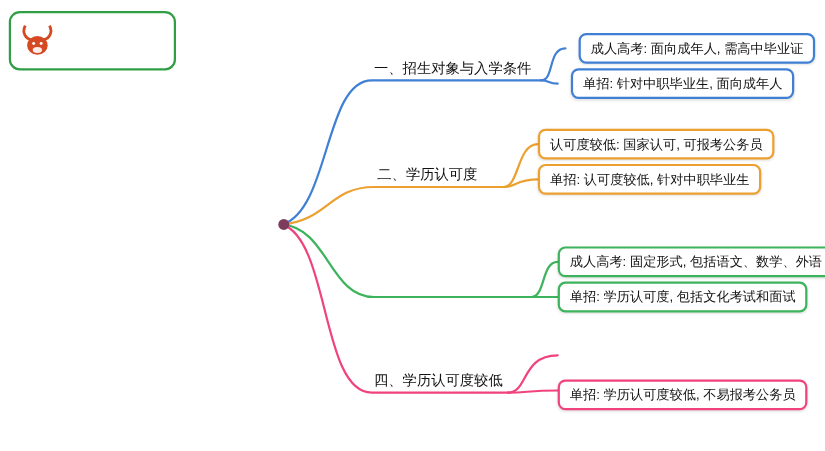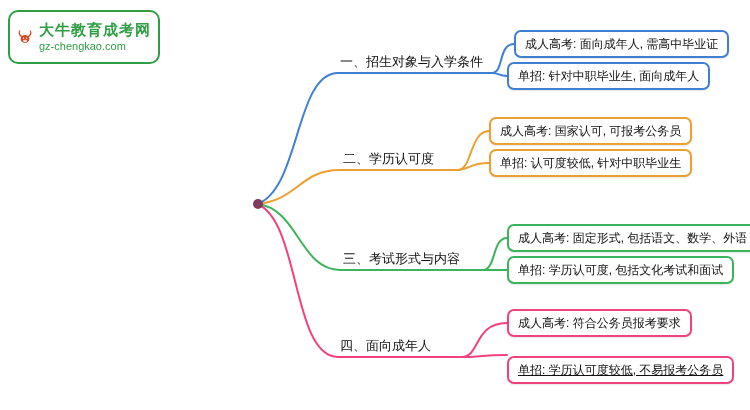--- a/index.html
+++ b/index.html
@@ -41,32 +41,32 @@
   #b2 { left:343px; top:151px; }
   #b3 { left:343px; top:251px; }
   #b4 { left:340px; top:338px; }
 
   
   .leaf {
     position:absolute; background:#fff; border:2px solid; border-radius:7px;
     font-size:12px; color:#111; padding:5px 9px; white-space:nowrap;
     box-shadow:0 1px 2px rgba(0,0,0,.10); line-height:14px;
   }
-  .c1 { border-color:var(--branch1,#3f7fd4); }
+  .c1 { border-color:var(--branch1,#3f7fd4);margin-left:12px; }
   .c2 { border-color:var(--branch2,#eba02f); }
   .c3 { border-color:var(--branch3,#3cb35c); }
   .c4 { border-color:var(--branch4,#f0437d); }
   #l1 { left:514px; top:30px; }
   #l2 { left:507px; top:62px; }
   #l3 { left:489px; top:117px; }
   #l4 { left:489px; top:149px; }
   #l5 { left:507px; top:224px; }
   #l6 { left:507px; top:256px; }
   #l7 { left:507px; top:309px; }
-  #l8 { left:507px; top:356px;text-decoration:underline; }
+  #l8 { left:507px; top:345px; }
 </style>
 </head>
 <body>
 
 <div class="canvas">
 
   <svg class="connectors" viewBox="0 0 750 410">
 
     <path class="s1" d="M257,204 C300,190 295,73 338,73 L492,73"></path>
     <path class="s1" d="M492,73 C504,73 498,44 514,44"></path>
@@ -87,35 +87,29 @@
 
   <div class="logo">
     <svg viewBox="0 0 40 40" width="34" height="34">
       <path class="horn" d="M7,4 C3,12 8,18 13,19"></path>
       <path class="horn" d="M33,4 C37,12 32,18 27,19"></path>
       <ellipse cx="20" cy="25" rx="11" ry="10" fill="var(--logo_red,#d64a23)"></ellipse>
       <circle cx="16" cy="23" r="1.6" fill="#fff"></circle>
       <circle cx="24" cy="23" r="1.6" fill="#fff"></circle>
       <ellipse cx="20" cy="30" rx="5" ry="3.2" fill="#fff" opacity="0.9"></ellipse>
     </svg>
-    <div class="logo-text">
-      <span class="logo-title">大牛教育成考网</span>
-      <span class="logo-url">gz-chengkao.com</span>
-    </div>
   </div>
 
   <div class="dot"></div>
 
   <div class="branch" id="b1">一、招生对象与入学条件</div>
   <div class="branch" id="b2">二、学历认可度</div>
-  <div class="branch" id="b3">三、考试形式与内容</div>
-  <div class="branch" id="b4">四、面向成年人</div>
+  <div class="branch" id="b4">四、学历认可度较低</div>
 
   <div class="leaf c1" id="l1">成人高考: 面向成年人, 需高中毕业证</div>
   <div class="leaf c1" id="l2">单招: 针对中职毕业生, 面向成年人</div>
-  <div class="leaf c2" id="l3">成人高考: 国家认可, 可报考公务员</div>
+  <div class="leaf c2" id="l3">认可度较低: 国家认可, 可报考公务员</div>
   <div class="leaf c2" id="l4">单招: 认可度较低, 针对中职毕业生</div>
   <div class="leaf c3" id="l5">成人高考: 固定形式, 包括语文、数学、外语</div>
   <div class="leaf c3" id="l6">单招: 学历认可度, 包括文化考试和面试</div>
-  <div class="leaf c4" id="l7">成人高考: 符合公务员报考要求</div>
   <div class="leaf c4" id="l8">单招: 学历认可度较低, 不易报考公务员</div>
 
 </div>
 
 </body></html>

